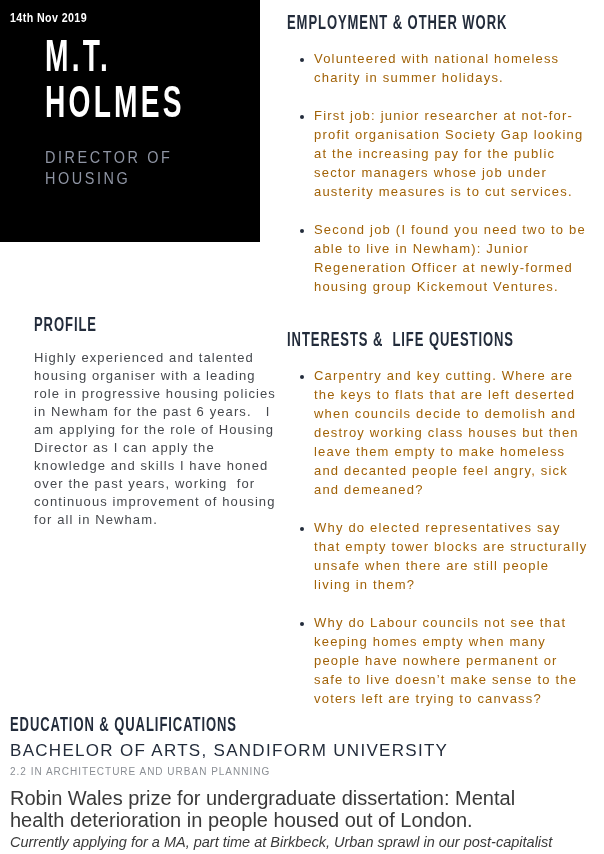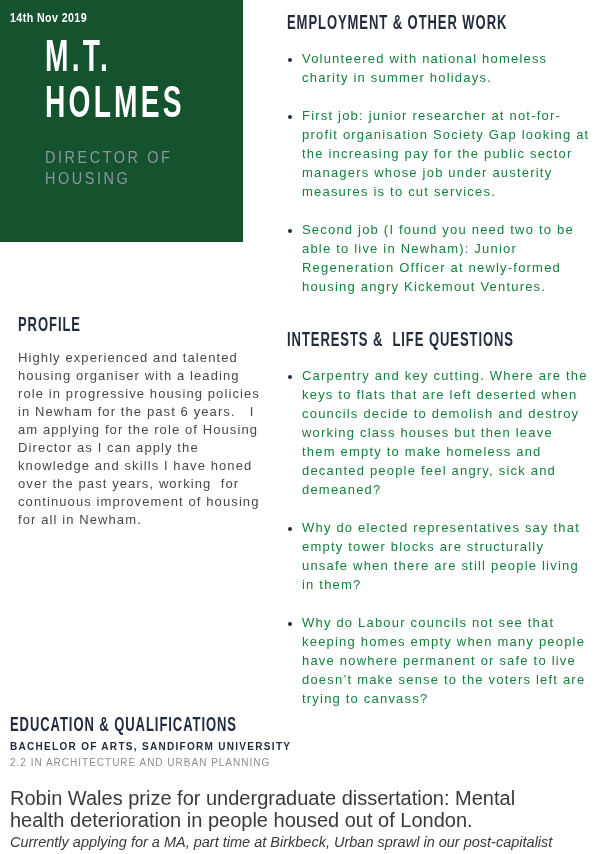--- a/index.html
+++ b/index.html
@@ -7,23 +7,22 @@
     width: 604px; height: 854px;
     background: #ffffff;
     font-family: "Liberation Sans", sans-serif;
     position: relative;
     overflow: hidden;
   }
 
   
   .navy-box {
     position: absolute; left: 0; top: 0;
-    width: 228px; height: 242px;
-    background: #14532d;
-    padding-left: 15px;
+    width: 260px; height: 242px;
+    background: #000000;
   }
   .date {
     position: absolute; left: 10px; top: 10px;
     font-size: 13px; font-weight: bold; color: #ffffff;
     letter-spacing: 0.5px; white-space: nowrap;
     transform: scaleX(0.82); transform-origin: 0 0;
   }
   .name {
     position: absolute; left: 45px; top: 33px;
     width: 240px;
@@ -43,48 +42,49 @@
   .h2 {
     margin: 0;
     font-size: 21px; font-weight: bold;
     color: #232C3B; letter-spacing: 1.5px;
     white-space: pre;
     transform: scaleX(0.62); transform-origin: 0 0;
   }
 
   
   .profile {
-    position: absolute; left: 18px; top: 312px; width: 243px;
+    position: absolute; left: 34px; top: 312px; width: 243px;
   }
   .profile-body {
     margin: 13px 0 0 0;
     font-size: 13px; line-height: 18px;
     letter-spacing: 1.1px; color: #45484D;
     white-space: pre-wrap;
   }
 
   
   .employment { position: absolute; left: 287px; top: 10px;  width: 303px; }
   .interests  { position: absolute; left: 287px; top: 327px; width: 303px; }
   .bullets {
     margin: 15px 0 0 0; padding: 0 0 0 15px;
     list-style: disc;
   }
   .bullets li {
     font-size: 13px; line-height: 19px;
-    letter-spacing: 1.2px; color: #15803d;
+    letter-spacing: 1.2px; color: #a16207;
     margin-bottom: 19px;
+    margin-left: 12px;
   }
   .bullets li::marker { color: #232C3B; font-size: 12px; }
 
   
   .education { position: absolute; left: 10px; top: 712px; width: 580px; }
   .degree {
     margin: 5px 0 0 0;
-    font-size: 10px; font-weight: bold;
+    font-size: 17px; font-weight: normal;
     letter-spacing: 1.3px; color: #232C3B;
   }
   .grade {
     margin: 5px 0 6px 0;
     font-size: 10px; letter-spacing: 1px; color: #8A8E94;
   }
   .footer-text { position: absolute; left: 10px; top: 788px; width: 580px; color: #3A3A3A; }
   .award { margin: 0; max-width: 538px; font-size: 20px; line-height: 21.5px; }
   .note  { margin: 1px 0 0 0; font-size: 14.5px; line-height: 21px; font-style: italic; }
 </style>
@@ -102,21 +102,21 @@
   <div class="profile">
     <h2 class="h2">PROFILE</h2>
     <p class="profile-body">Highly experienced and talented housing organiser with a leading role in progressive housing policies in Newham for the past 6 years.   I am applying for the role of Housing Director as I can apply the knowledge and skills I have honed over the past years, working  for continuous improvement of housing for all in Newham.</p>
   </div>
 
   <div class="employment">
     <h2 class="h2">EMPLOYMENT &amp; OTHER WORK</h2>
     <ul class="bullets">
       <li>Volunteered with national homeless charity in summer holidays.</li>
       <li>First job: junior researcher at not-for-profit organisation Society Gap looking at the increasing pay for the public sector managers whose job under austerity measures is to cut services.</li>
-      <li>Second job (I found you need two to be able to live in Newham): Junior Regeneration Officer at newly-formed housing angry Kickemout Ventures.</li>
+      <li>Second job (I found you need two to be able to live in Newham): Junior Regeneration Officer at newly-formed housing group Kickemout Ventures.</li>
     </ul>
   </div>
 
   <div class="interests">
     <h2 class="h2">INTERESTS &amp;  LIFE QUESTIONS</h2>
     <ul class="bullets">
       <li>Carpentry and key cutting. Where are the keys to flats that are left deserted when councils decide to demolish and destroy working class houses but then leave them empty to make homeless and decanted people feel angry, sick and demeaned?</li>
       <li>Why do elected representatives say that empty tower blocks are structurally unsafe when there are still people living in them?</li>
       <li>Why do Labour councils not see that keeping homes empty when many people have nowhere permanent or safe to live doesn’t make sense to the voters left are trying to canvass?</li>
     </ul>

